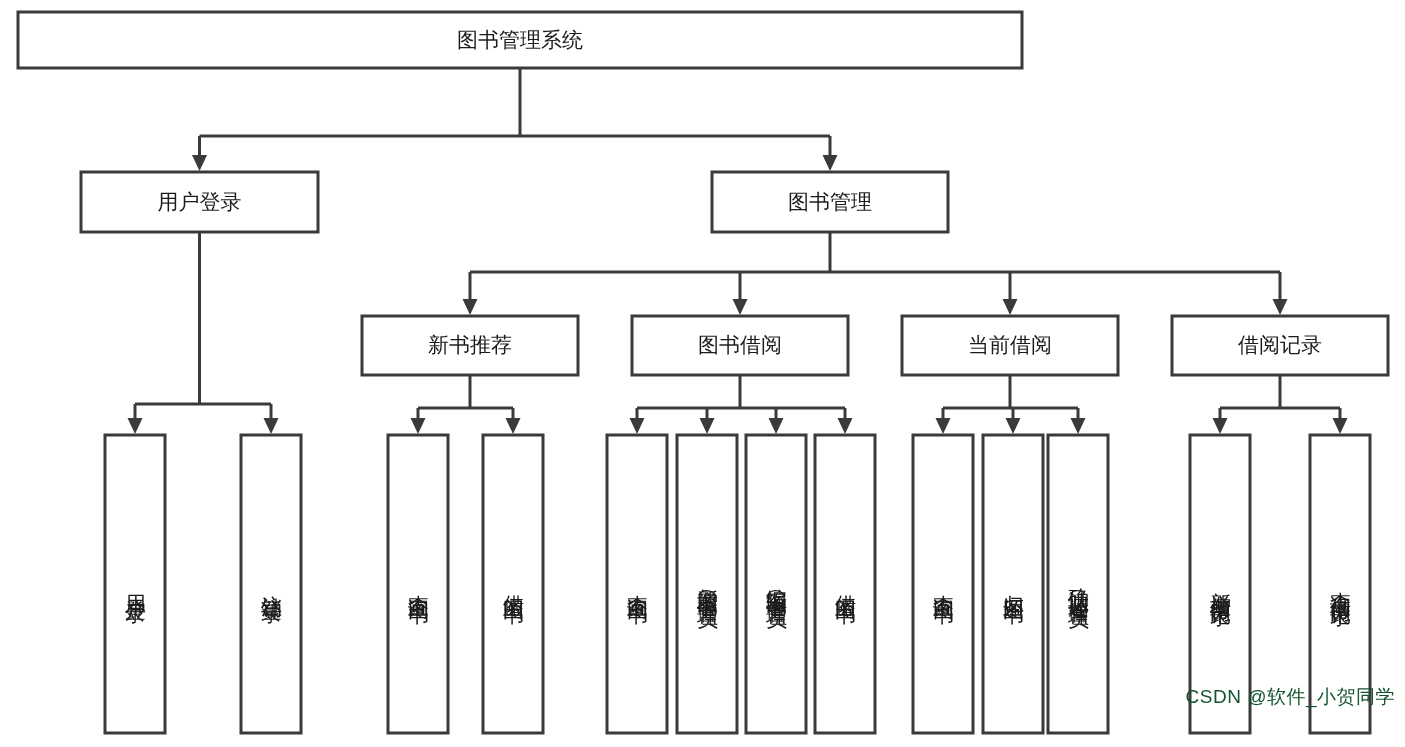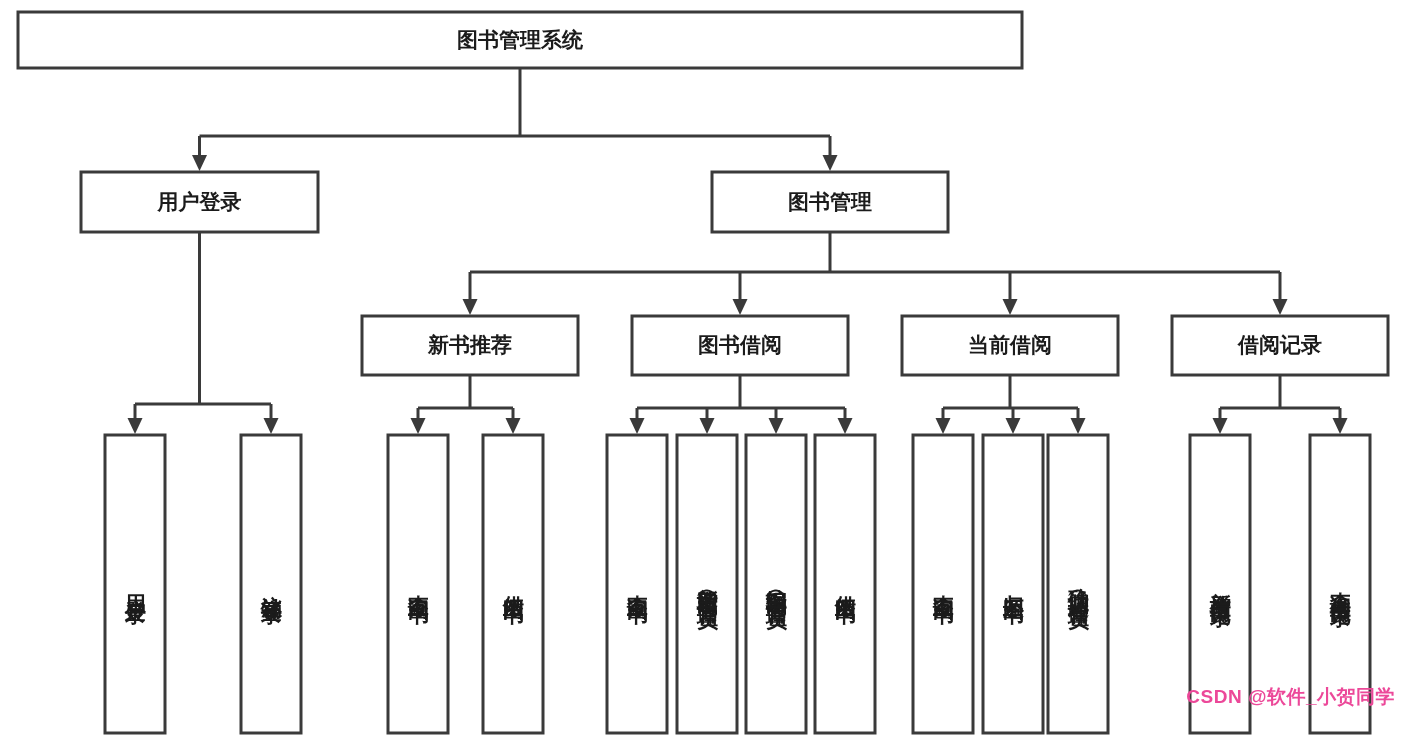--- a/index.html
+++ b/index.html
@@ -11,21 +11,20 @@
     width: 1405px;
     height: 747px;
     font-family: "Liberation Sans", "DejaVu Sans", sans-serif;
     overflow: hidden;
     position: relative;
   }
   #diagram-root {
     position: relative;
     width: 1405px;
     height: 716px;
-    font-weight: bold;
   }
   svg#flowchart {
     position: absolute;
     top: 0;
     left: 0;
     width: 1405px;
     height: 747px;
     display: block;
   }
   .node-box {
@@ -64,21 +63,21 @@
     display: flex;
     align-items: center;
     justify-content: center;
   }
   .watermark {
     position: absolute;
     right: 10px;
     bottom: 6px;
     font-family: "Liberation Sans", "DejaVu Sans", sans-serif;
     font-size: 19px;
-    color: #ec4899;
+    color: #14532d;
     white-space: nowrap;
     letter-spacing: 0.5px;
   }
 </style>
 </head>
 <body>
 
 <div id="diagram-root">
 
   <svg id="flowchart" viewBox="0 0 1405 747">

